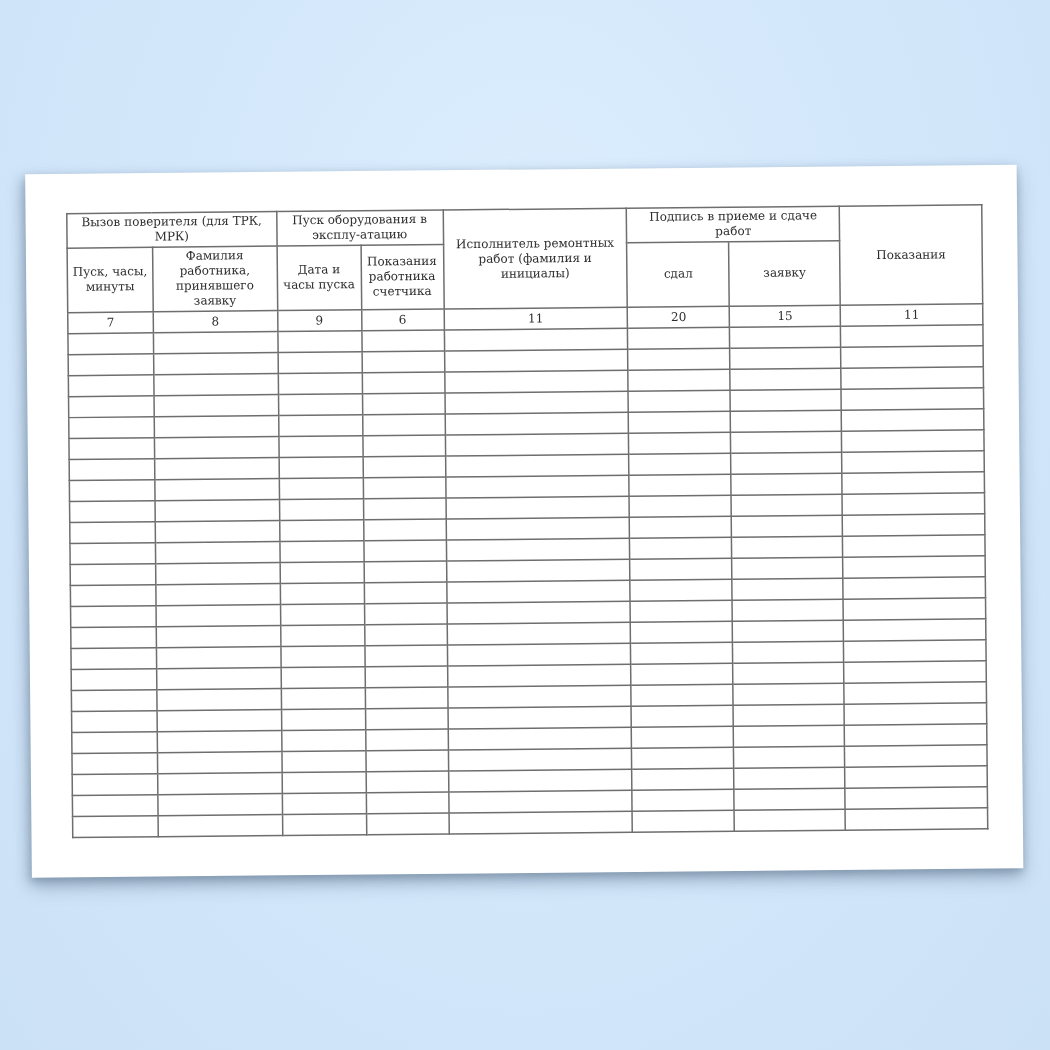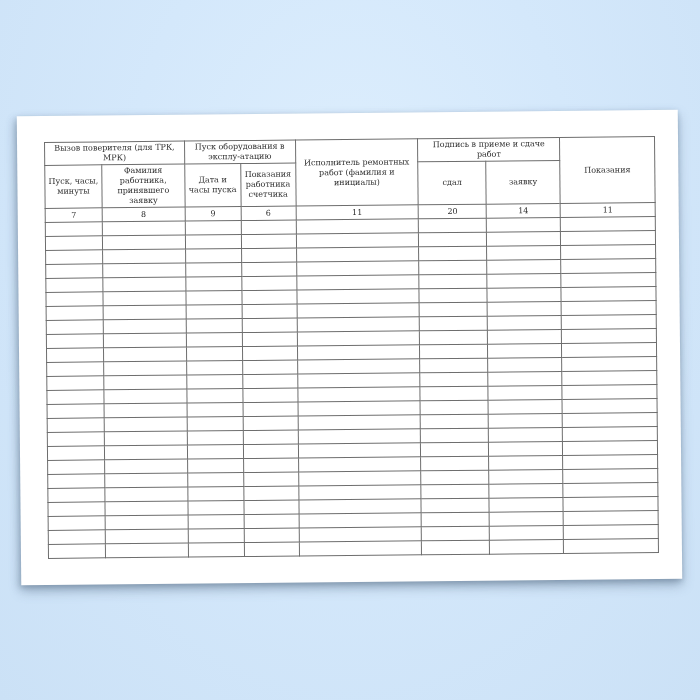--- a/index.html
+++ b/index.html
@@ -84,21 +84,21 @@
         <th>сдал</th>
         <th>заявку</th>
       </tr>
       <tr class="row-numbers">
         <td>7</td>
         <td>8</td>
         <td>9</td>
         <td>6</td>
         <td>11</td>
         <td>20</td>
-        <td>14</td>
+        <td>15</td>
         <td>11</td>
       </tr>
     </thead>
     <tbody>
         <tr>
           <td></td>
           <td></td>
           <td></td>
           <td></td>
           <td></td>

